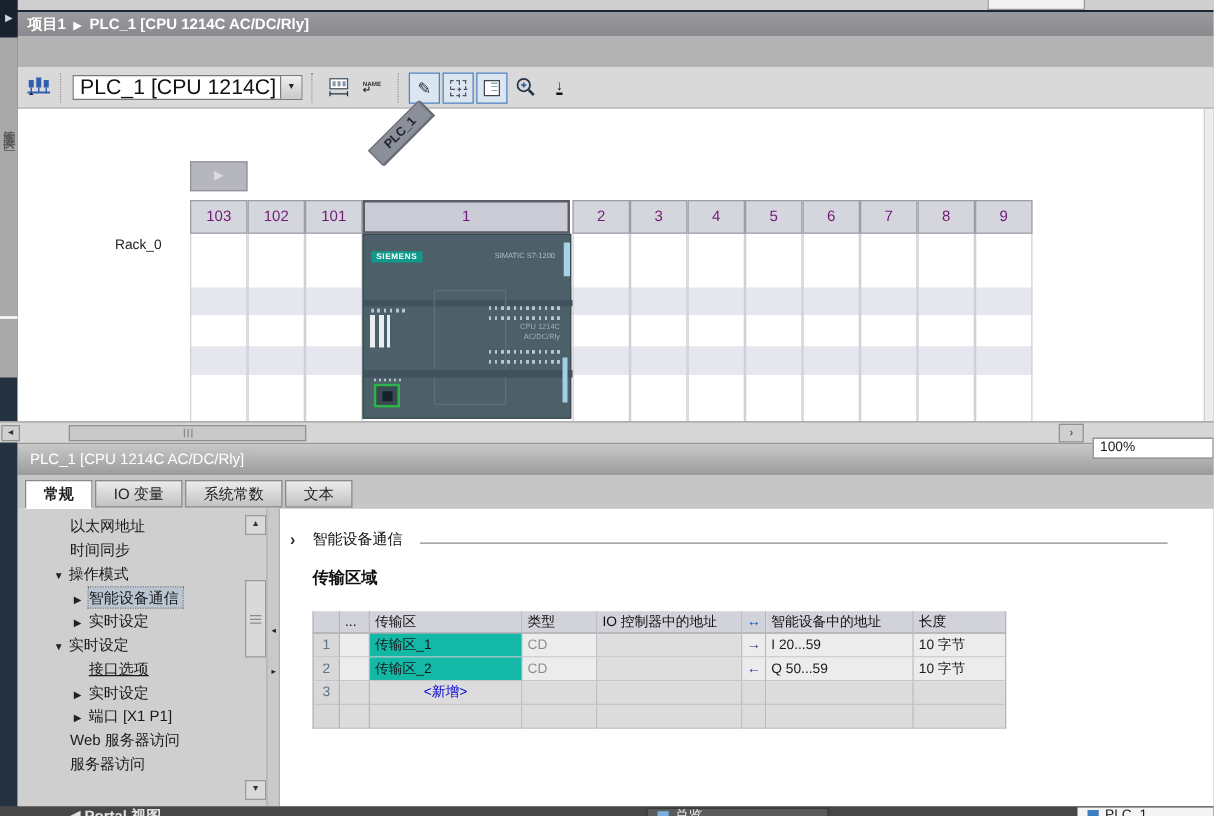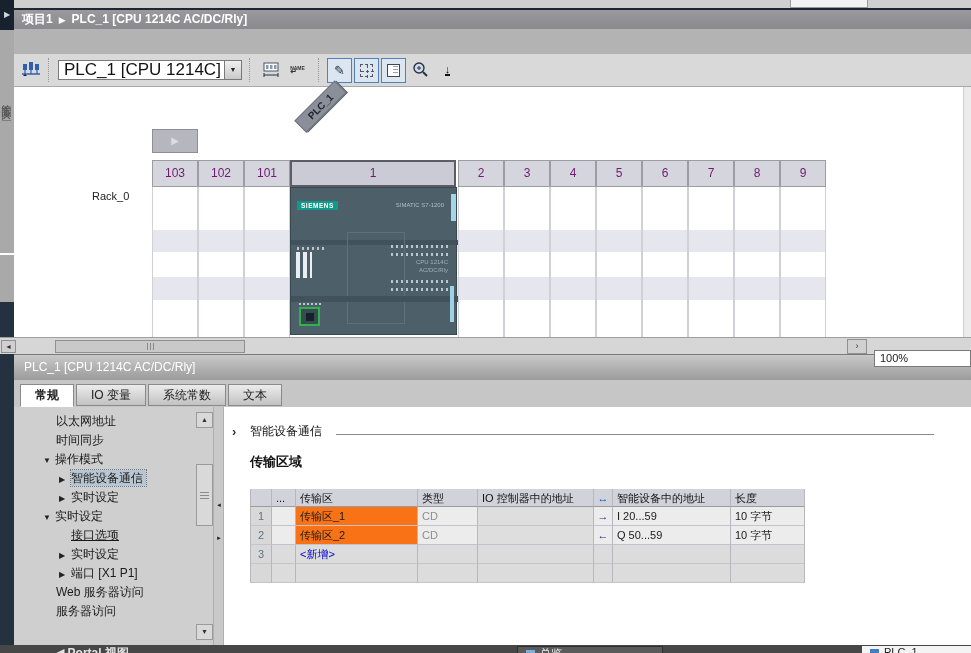--- a/index.html
+++ b/index.html
@@ -139,29 +139,29 @@
   .sec-title{position:absolute;left:26px;top:46px;font-size:13px;font-weight:bold;color:#111;}
 
   .xtable{position:absolute;left:26px;top:82px;width:555px;font-size:11px;}
   .xr{display:flex;height:19px;}
   .xr.h{height:18px;}
   .xc{border-right:1px solid #b6b6be;border-bottom:1px solid #c4c4cc;padding:0 4px;line-height:18px;
       overflow:hidden;white-space:nowrap;}
   .h .xc{background:#d2d2da;border-bottom:1px solid #9a9aa2;color:#111;}
   .c-num{width:22px;text-align:center;background:#d8d8d8;color:#5f7286;border-left:1px solid #b6b6be;}
   .c-dots{width:24px;background:#ececec;}
-  .c-name{width:122px;background:#f97316;}
+  .c-name{width:122px;background:#14b8a6;}
   .c-type{width:60px;background:#ececec;color:#8e8e8e;}
   .c-ctrl{width:116px;background:#dedede;}
   .c-dir{width:19px;background:#ececec;text-align:center;color:#24248c;font-weight:bold;padding:0;}
   .c-idev{width:118px;background:#ececec;}
   .c-len{width:74px;background:#ececec;}
   .h .c-dir{color:#0055cc;}
   .dim .c-dots,.dim .c-name,.dim .c-type,.dim .c-dir,.dim .c-idev,.dim .c-len,.dim .c-ctrl{background:#dcdcdc;}
-  .addnew{color:#0000cc;display:block;text-align:left;}
+  .addnew{color:#0000cc;display:block;text-align:center;}
 
   
   .taskbar{position:absolute;left:0;top:645px;width:971px;height:8px;background:#474747;overflow:hidden;z-index:80;}
   .tk-portal{position:absolute;left:55px;top:0;color:#e2e2e2;font-size:12px;font-weight:bold;}
   .tk-tab{position:absolute;top:1px;height:14px;font-size:11px;line-height:13px;padding:0 8px;}
   .tk-ovw{left:517px;width:146px;background:#5a5a5a;border:1px solid #303030;color:#e8e8e8;}
   .tk-plc{left:862px;width:109px;background:#f4f4f4;color:#222;}
   .tk-ico{display:inline-block;width:9px;height:9px;vertical-align:middle;margin-right:5px;}
   .tk-ovw .tk-ico{background:#7ab0e0;}
   .tk-plc .tk-ico{background:#3e7fc1;}

